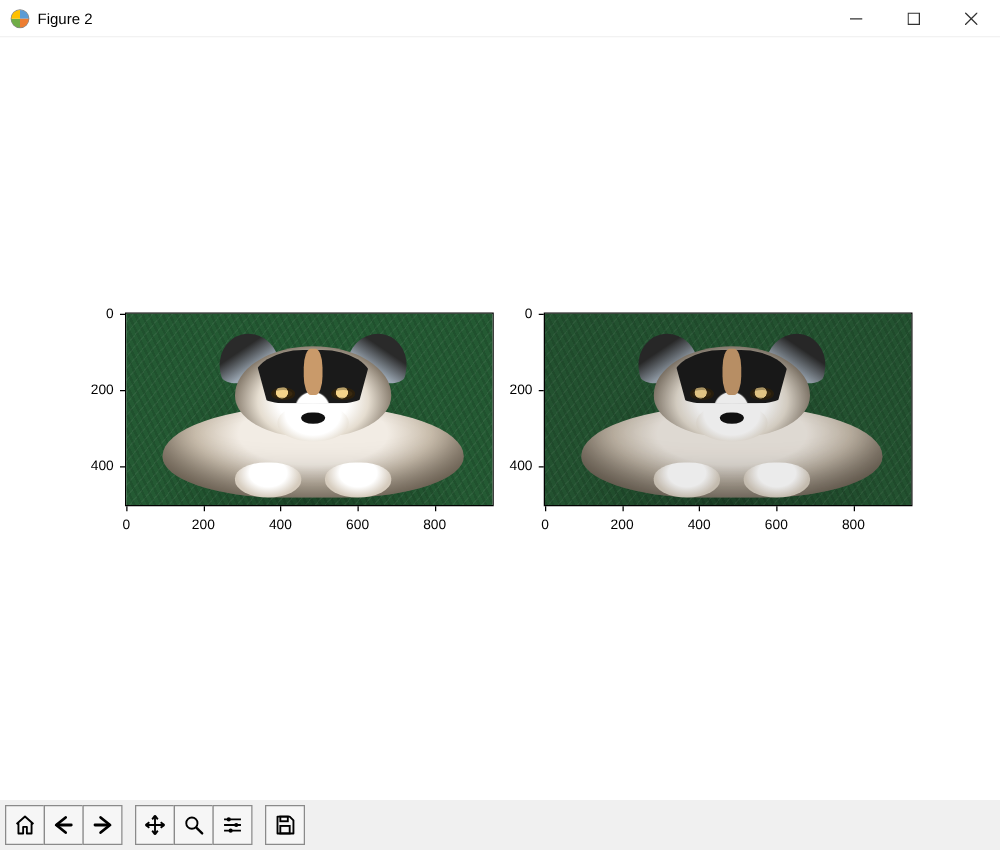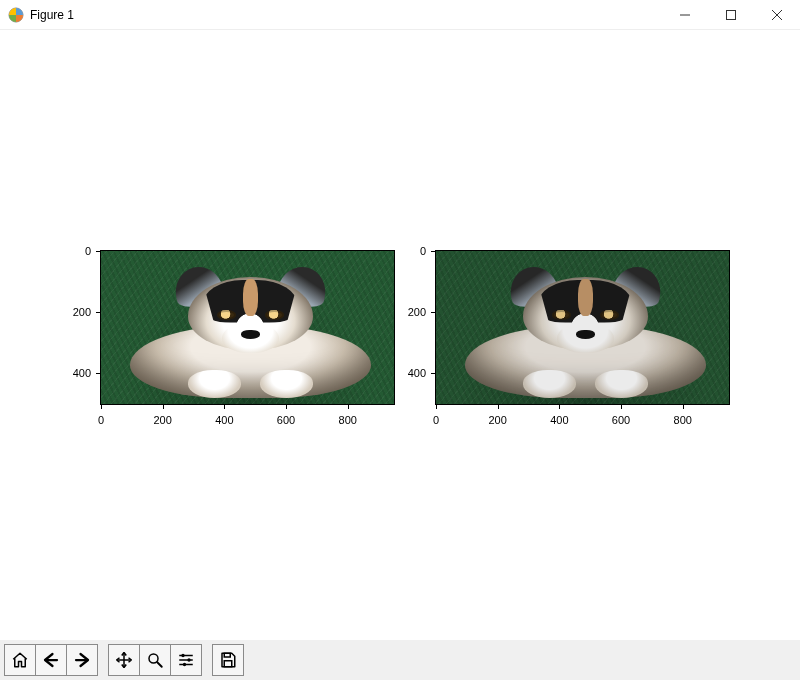--- a/index.html
+++ b/index.html
@@ -188,21 +188,21 @@
 <div class="titlebar">
   <span class="app-icon">
     <svg viewBox="0 0 16 16">
       <circle cx="8" cy="8" r="7" fill="none" stroke="#888" stroke-width="1"></circle>
       <path d="M8 1 A7 7 0 0 1 15 8 L8 8 Z" fill="#5b9bd5"></path>
       <path d="M15 8 A7 7 0 0 1 8 15 L8 8 Z" fill="#ed7d31"></path>
       <path d="M8 15 A7 7 0 0 1 1 8 L8 8 Z" fill="#70ad47"></path>
       <path d="M1 8 A7 7 0 0 1 8 1 L8 8 Z" fill="#ffc000"></path>
     </svg>
   </span>
-  <span class="title">Figure 1</span>
+  <span class="title">Figure 2</span>
   <span class="spacer"></span>
   <div class="winbtn">
     <svg width="10" height="10" viewBox="0 0 10 10">
         <path d="M0 5 H10" stroke="#333" stroke-width="1"></path>
       </svg>
   </div>
   <div class="winbtn">
     <svg width="10" height="10" viewBox="0 0 10 10">
         <rect x="0.5" y="0.5" width="9" height="9" fill="none" stroke="#333" stroke-width="1"></rect>
       </svg>

